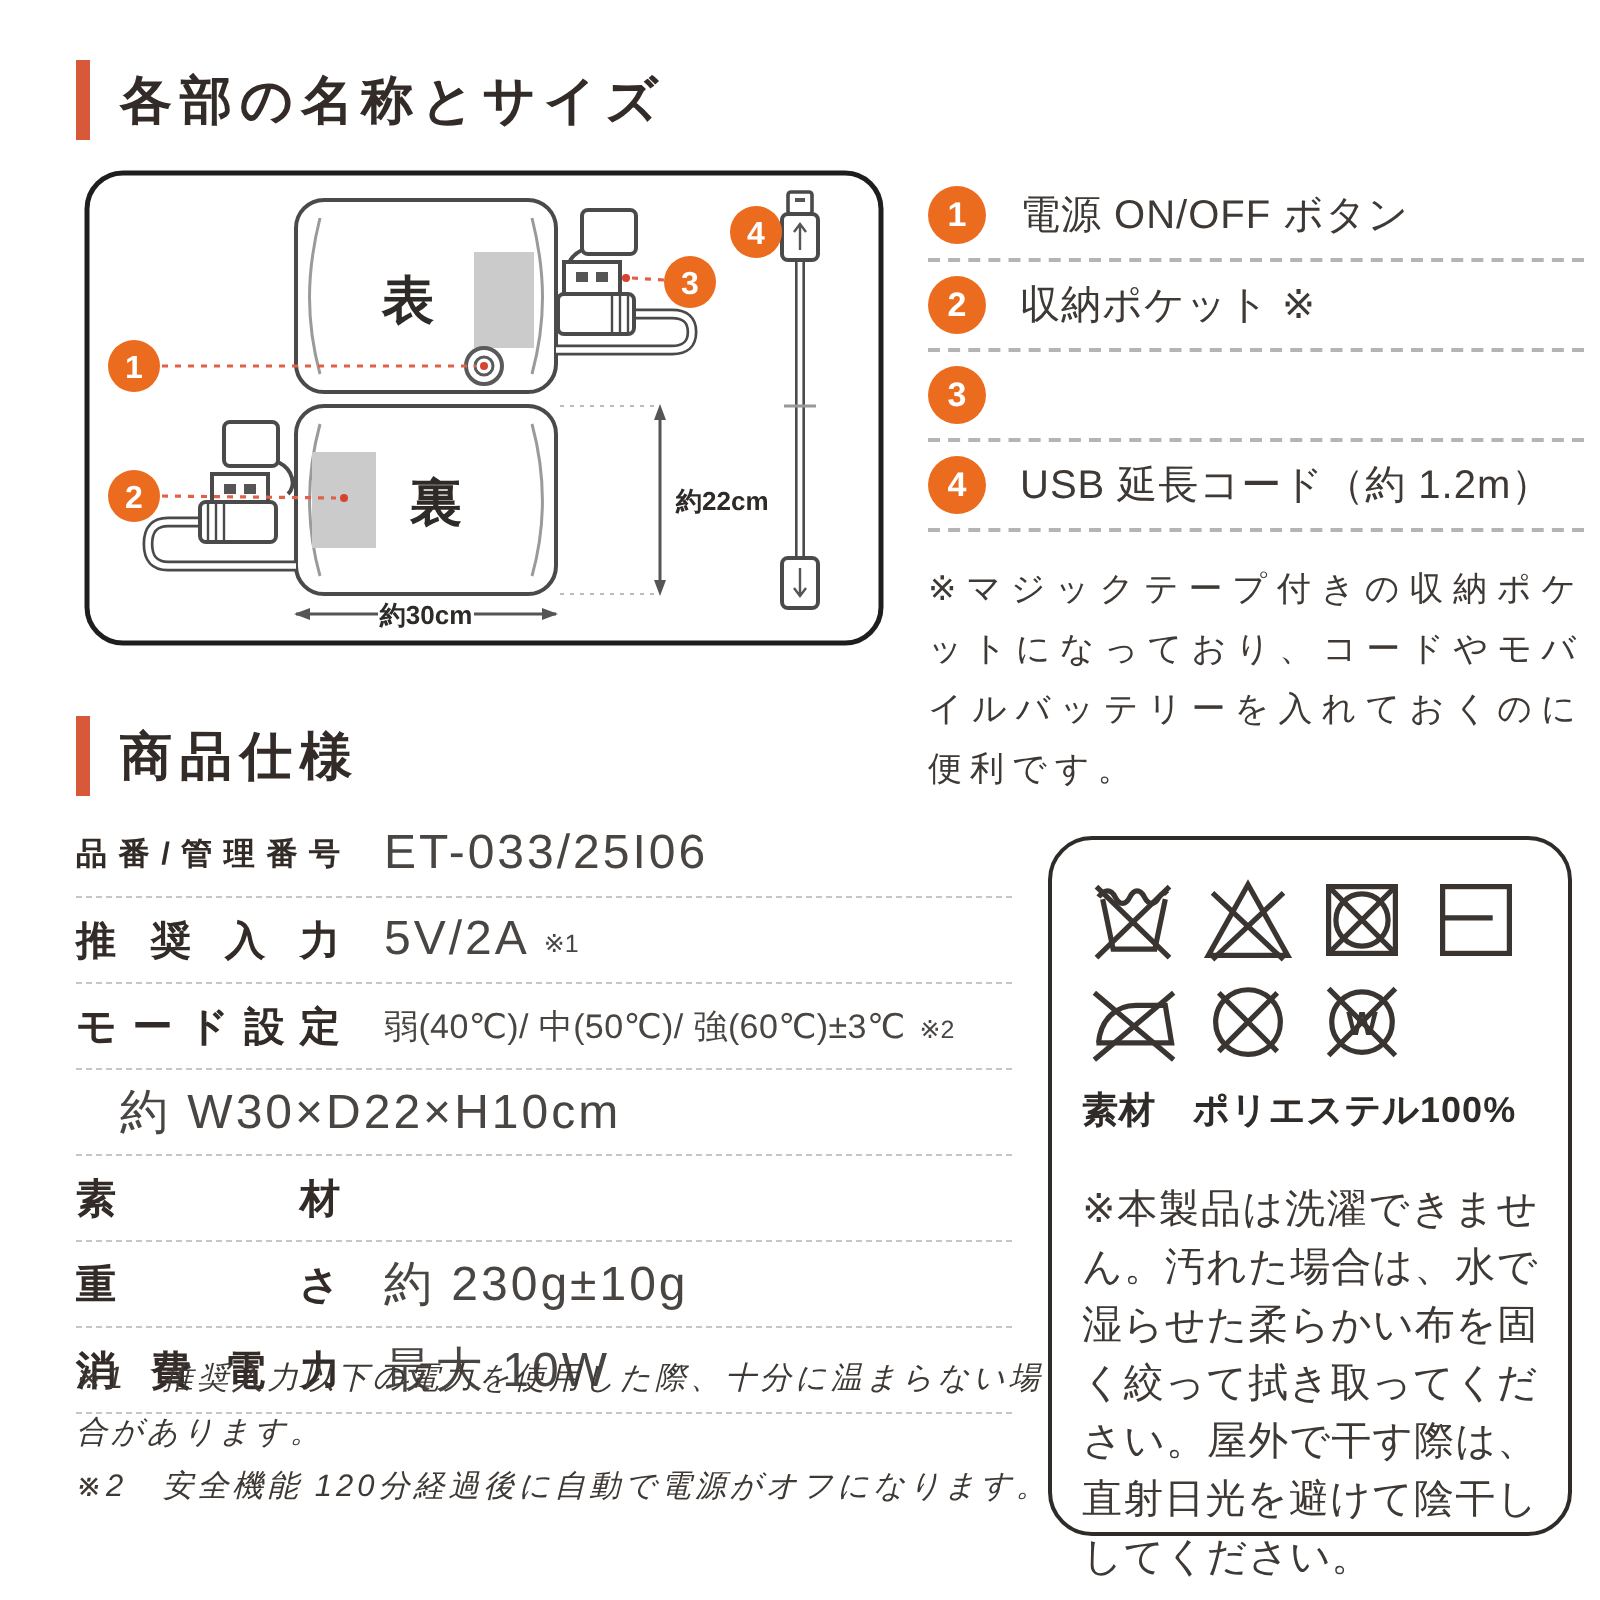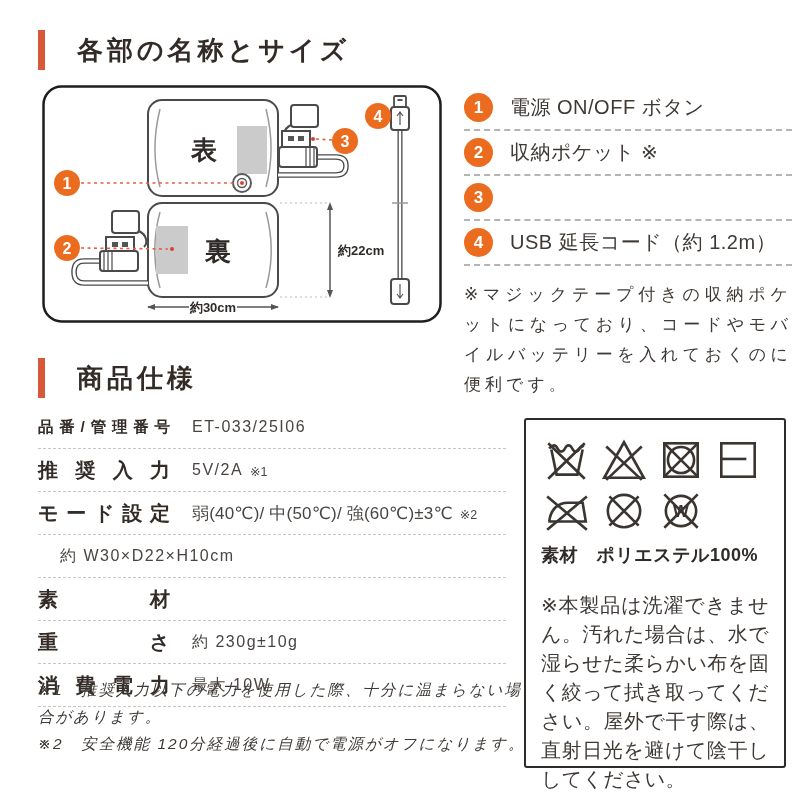--- a/index.html
+++ b/index.html
@@ -2,21 +2,21 @@
 <html><head>
 <meta charset="utf-8">
 <style>
   html,body{margin:0;padding:0;}
   body{
     width:800px;height:800px;position:relative;background:#ffffff;
     font-family:"Liberation Sans","DejaVu Sans",sans-serif;
     color:#3E3935;overflow:hidden;
   }
   
-  .section-header{position:absolute;display:flex;align-items:center;gap:32px;}
+  .section-header{position:absolute;display:flex;align-items:center;gap:15px;}
   .section-header .bar{width:7px;height:40px;background:#D8583A;}
   .section-header h1{
     margin:0;font-size:26px;font-weight:bold;letter-spacing:4px;color:#332B27;
   }
   #hdr-parts{left:38px;top:30px;}
   #hdr-spec{left:38px;top:358px;}
 
   
   #diagram{position:absolute;left:42px;top:85px;width:400px;height:238px;}
 
@@ -42,32 +42,32 @@
   .spec-row{
     display:flex;align-items:center;height:42px;
     border-bottom:1.5px dashed #c6c6c6;
   }
   .spec-label{
     display:block;width:132px;min-width:132px;
     font-weight:bold;font-size:20px;color:#322B27;
     text-align:justify;text-align-last:justify;
   }
   .spec-label.small-label{font-size:15.5px;}
-  .spec-value{margin-left:22px;font-size:16px;letter-spacing:1.5px;color:#494542;}
+  .spec-value{margin-left:22px;font-size:24px;letter-spacing:1.5px;color:#494542;}
   .spec-value.small-value{font-size:17px;letter-spacing:0.2px;}
   .spec-note{font-size:12.5px;margin-left:7px;color:#494542;padding-top:3px;}
 
   
   #footnotes{position:absolute;left:38px;top:676px;width:492px;font-style:italic;}
   .footnote{font-size:15.5px;line-height:27px;letter-spacing:2px;color:#3E3935;}
 
   
   #care-box{
     position:absolute;left:524px;top:418px;width:262px;height:350px;
-    border:2.5px solid #2F2B28;border-radius:3px;box-sizing:border-box;
+    border:2.5px solid #2F2B28;border-radius:22px;box-sizing:border-box;
     padding:16px 15px;
   }
   .care-symbols-row{display:flex;gap:5px;}
   .care-symbols-row.second{margin-top:2px;}
   .care-icon{width:52px;height:48px;}
   .care-material{font-weight:bold;font-size:18px;margin-top:9px;letter-spacing:0.5px;color:#2F2B28;}
   .care-note{margin-top:24px;font-size:20px;line-height:29px;letter-spacing:0.3px;text-align:justify;color:#3E3935;}
 </style>
 </head>
 <body>

